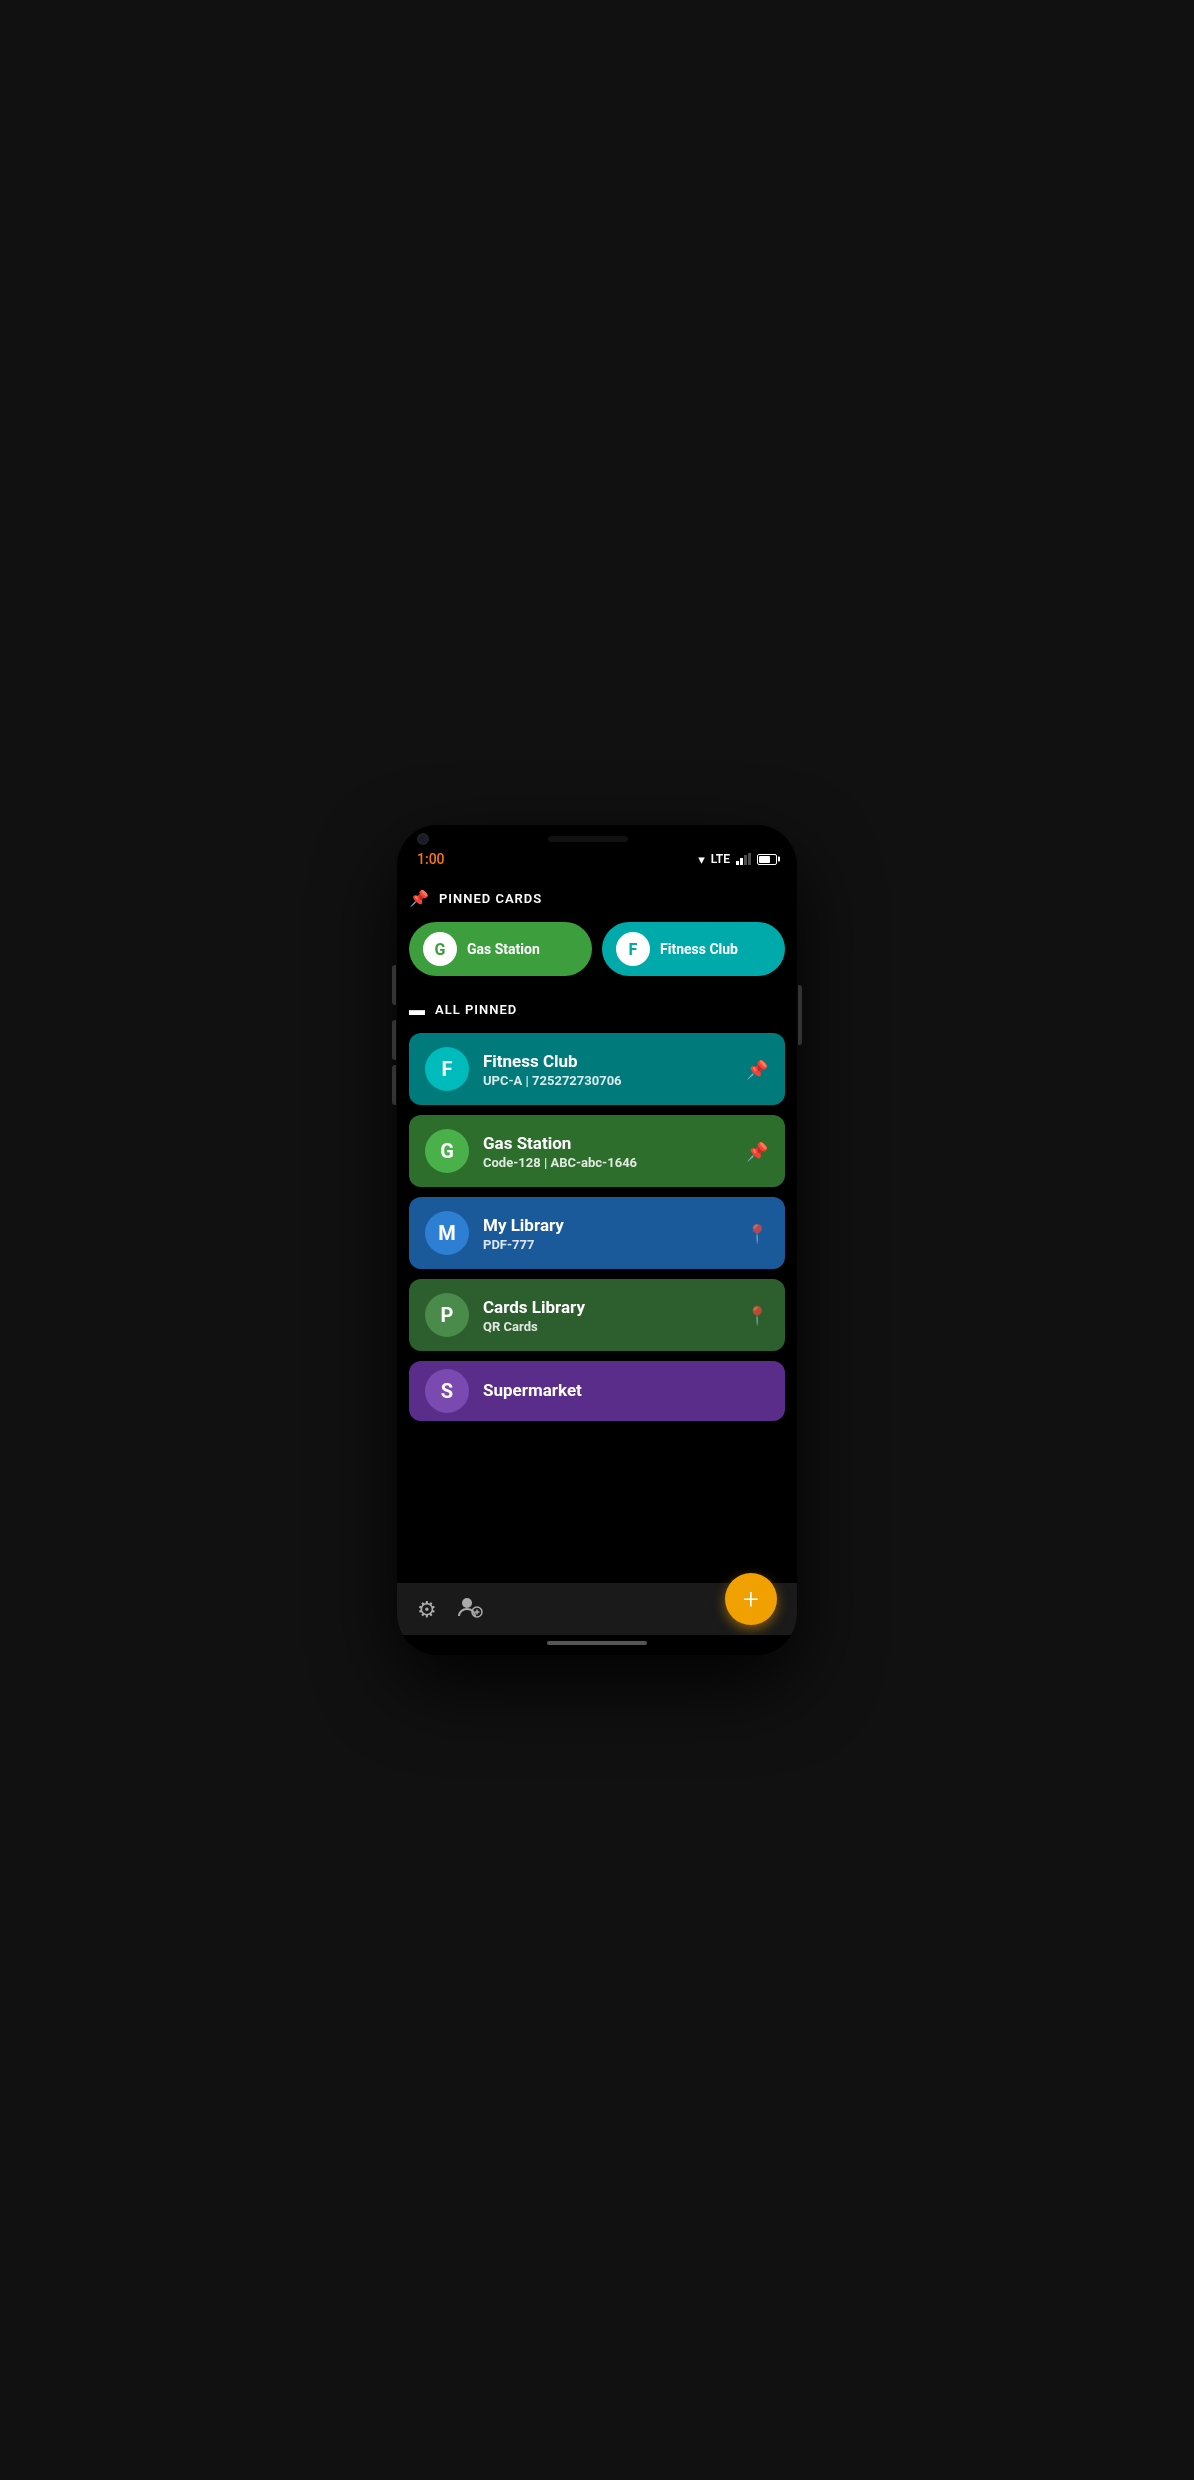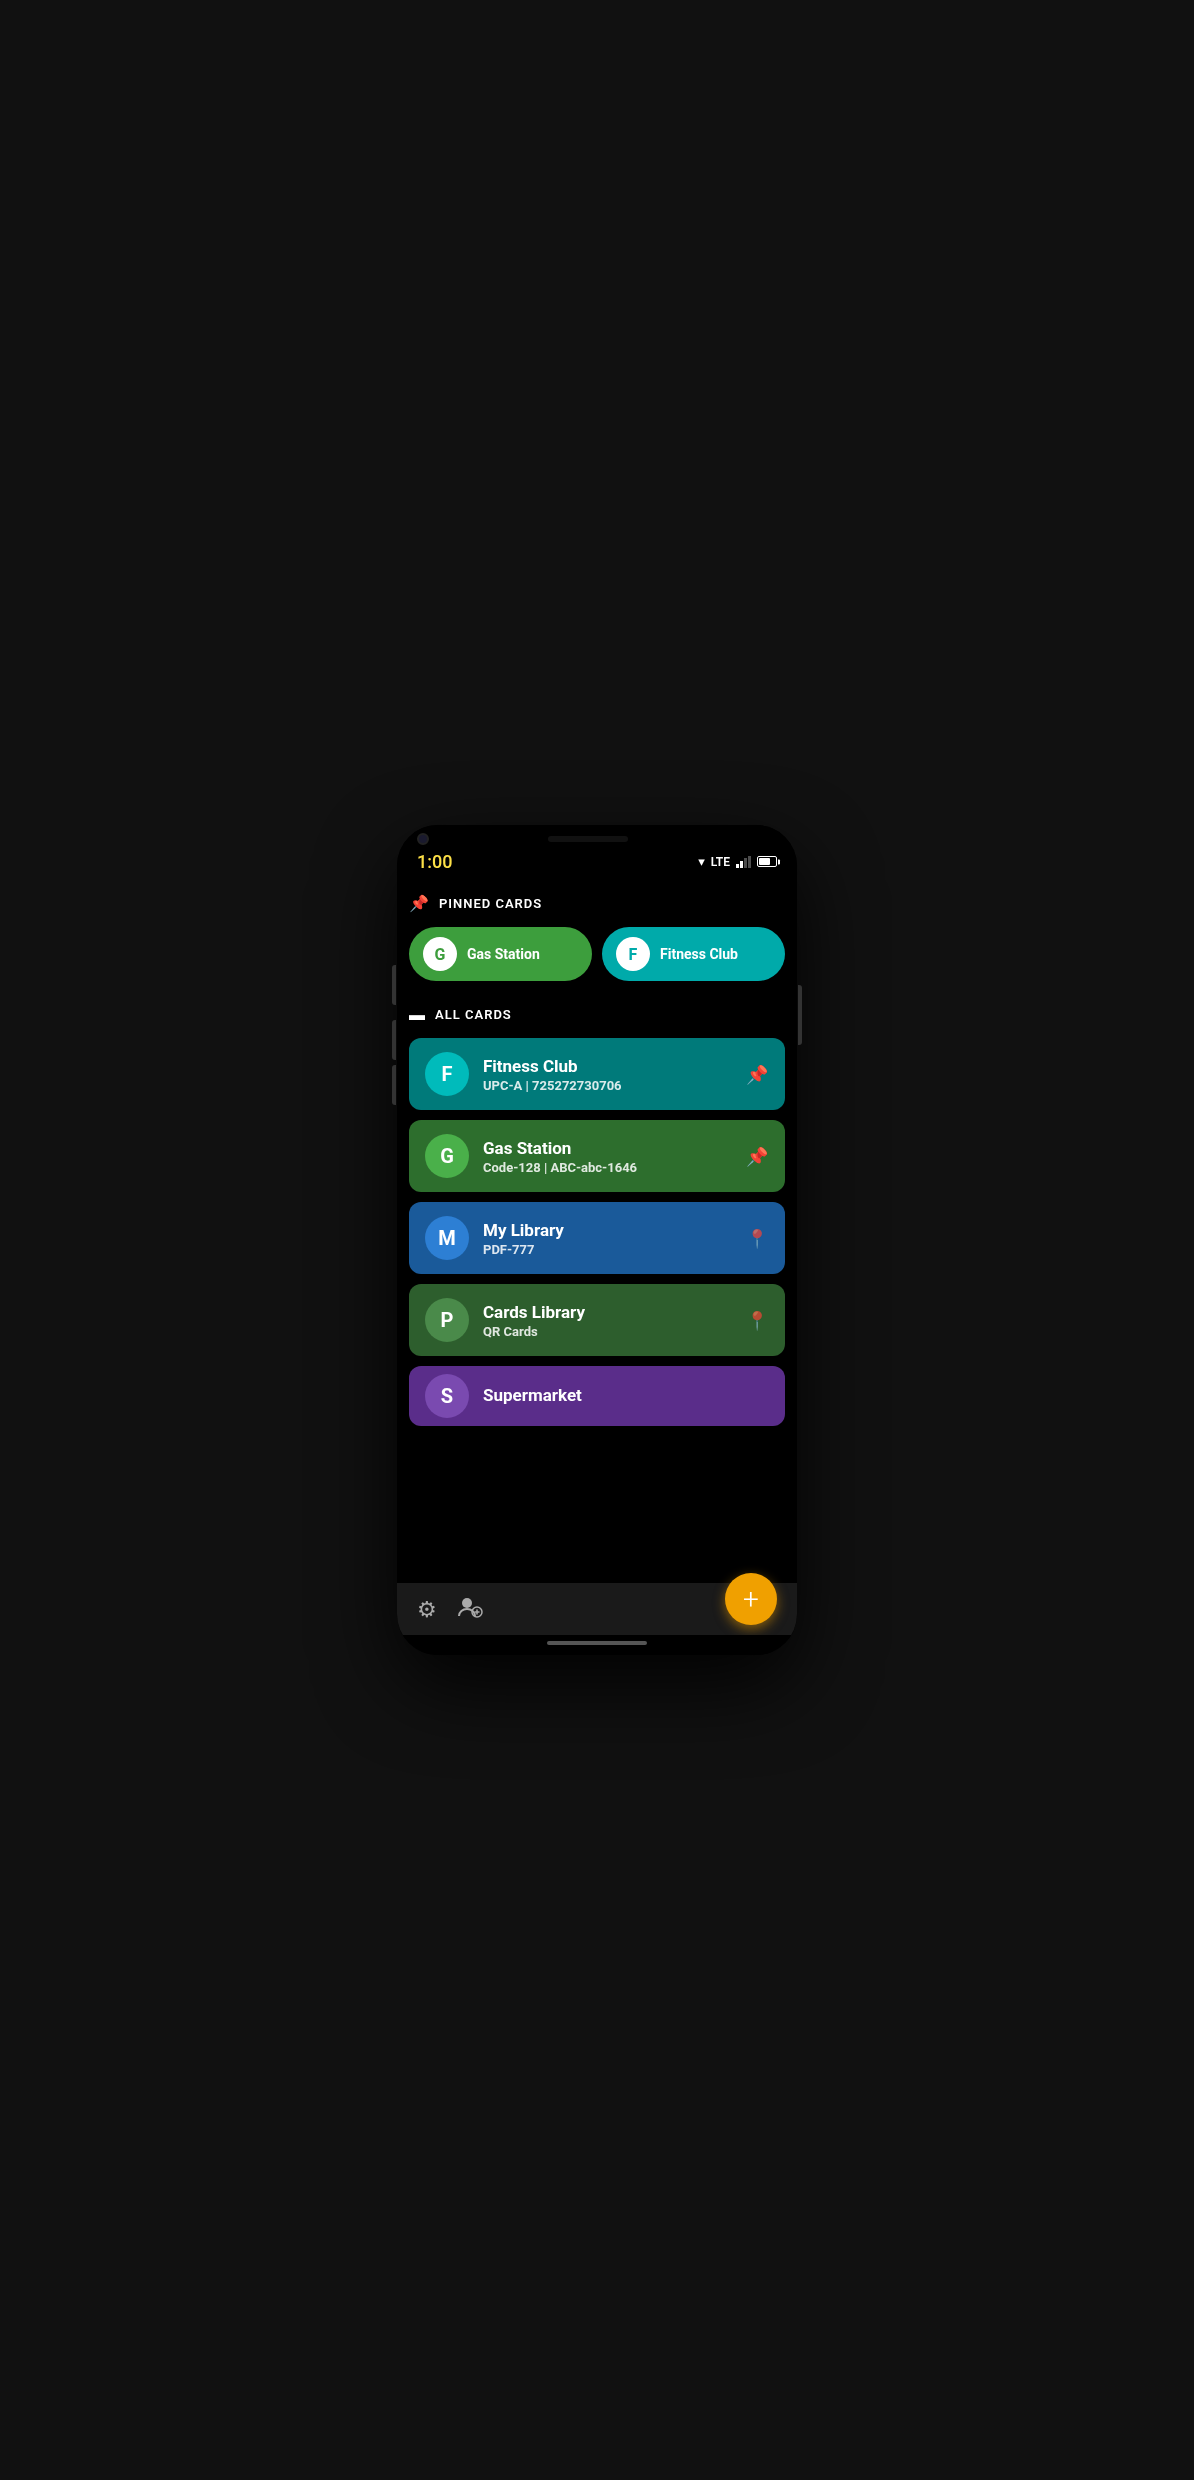--- a/index.html
+++ b/index.html
@@ -96,22 +96,22 @@
     .status-bar {
       background: #000;
       padding: 2px 20px 6px;
       display: flex;
       align-items: center;
       justify-content: space-between;
       flex-shrink: 0;
     }
 
     .status-time {
-      color: #fde047;
-      font-size: 18px;
+      color: #f97316;
+      font-size: 14px;
       font-weight: 500;
     }
 
     .status-icons {
       display: flex;
       align-items: center;
       gap: 6px;
     }
 
     .wifi-icon {
@@ -444,21 +444,21 @@
           <span class="pinned-label">Gas Station</span>
         </div>
         <div class="pinned-card teal">
           <div class="pinned-avatar teal-text">F</div>
           <span class="pinned-label">Fitness Club</span>
         </div>
       </div>
 
       <div class="section-header">
         <span class="section-icon">▬</span>
-        <span class="section-title">ALL CARDS</span>
+        <span class="section-title">ALL PINNED</span>
       </div>
 
       <div class="cards-list">
 
         <div class="card-item teal-dark">
           <div class="card-avatar teal-bg">F</div>
           <div class="card-info">
             <div class="card-name">Fitness Club</div>
             <div class="card-detail">UPC-A | 725272730706</div>
           </div>

